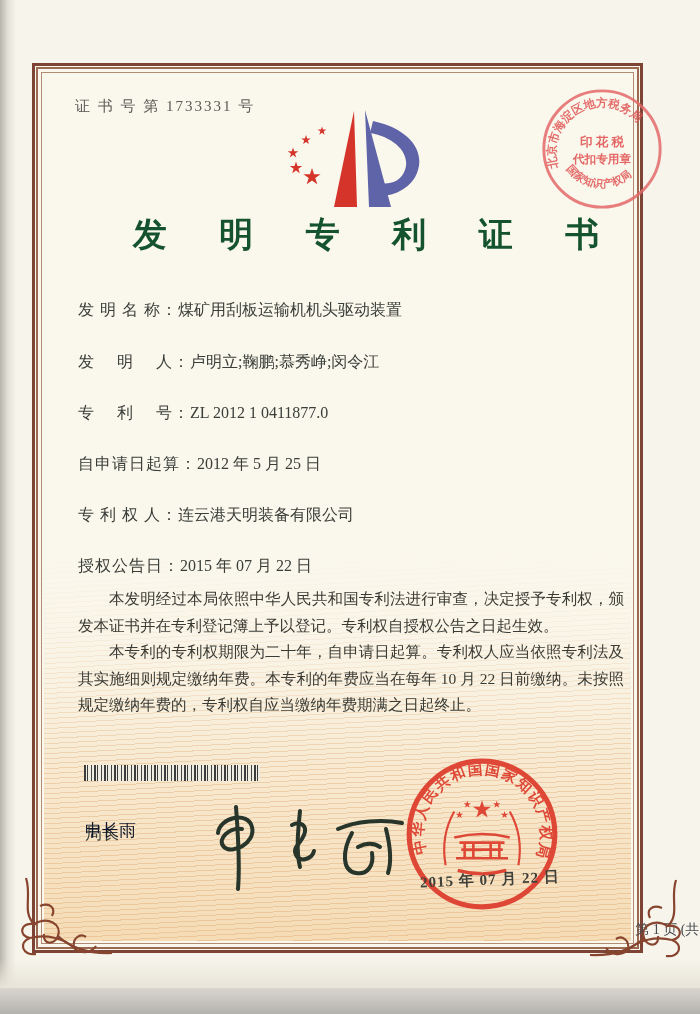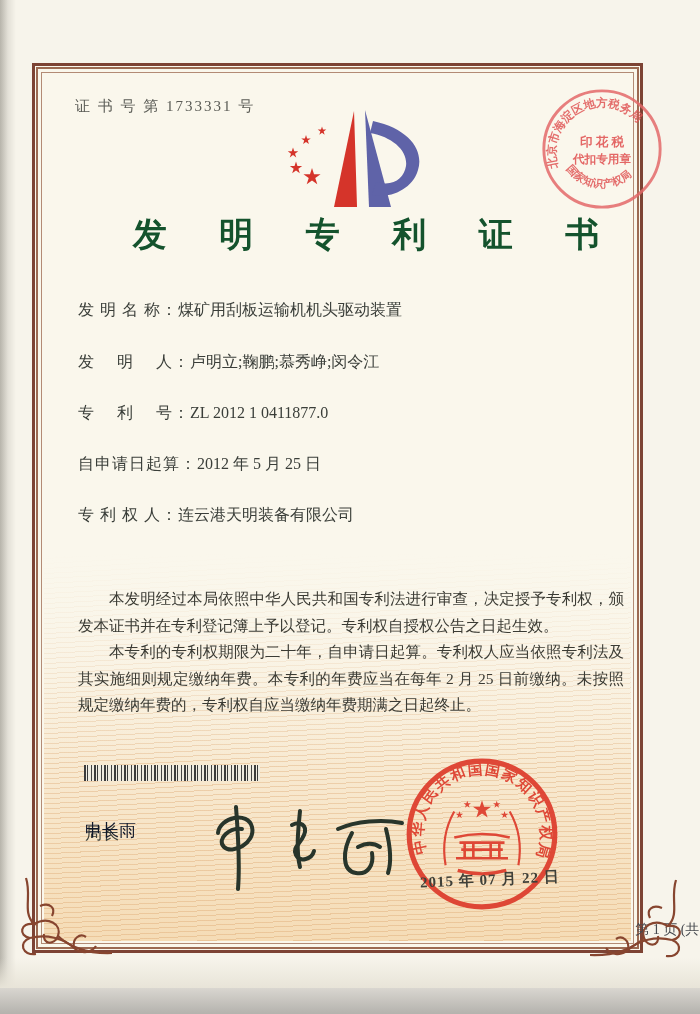--- a/index.html
+++ b/index.html
@@ -101,24 +101,27 @@
   </div>
   <div class="field" style="top:403px">
     <span class="lab">专　 利　 号：</span><span>ZL 2012 1 0411877.0</span>
   </div>
   <div class="field" style="top:454px">
     <span class="lab">自申请日起算：</span><span>2012 年 5 月 25 日</span>
   </div>
   <div class="field" style="top:505px">
     <span class="lab">专 利 权 人：</span><span>连云港天明装备有限公司</span>
   </div>
+  <div class="field" style="top:556px">
+    <span class="lab">授权公告日：</span><span>2015 年 07 月 22 日</span>
+  </div>
 
   <div class="paras">
     <p>本发明经过本局依照中华人民共和国专利法进行审查，决定授予专利权，颁发本证书并在专利登记簿上予以登记。专利权自授权公告之日起生效。</p>
-    <p>本专利的专利权期限为二十年，自申请日起算。专利权人应当依照专利法及其实施细则规定缴纳年费。本专利的年费应当在每年 2 月 25 日前缴纳。未按照规定缴纳年费的，专利权自应当缴纳年费期满之日起终止。</p>
+    <p>本专利的专利权期限为二十年，自申请日起算。专利权人应当依照专利法及其实施细则规定缴纳年费。本专利的年费应当在每年 10 月 22 日前缴纳。未按照规定缴纳年费的，专利权自应当缴纳年费期满之日起终止。</p>
   </div>
 
   <div class="barcode"></div>
 
   <div class="sig-title">局长</div>
   <div class="sig-name">申长雨</div>
 
   <svg class="sig-svg" width="212" height="88" viewBox="0 0 212 88">
     <g fill="none" stroke="#28352b" stroke-width="4" stroke-linecap="round">
       <path d="M22,30 C24,14 52,8 56,24 C60,40 36,52 28,44 C20,36 34,24 46,26"></path>

